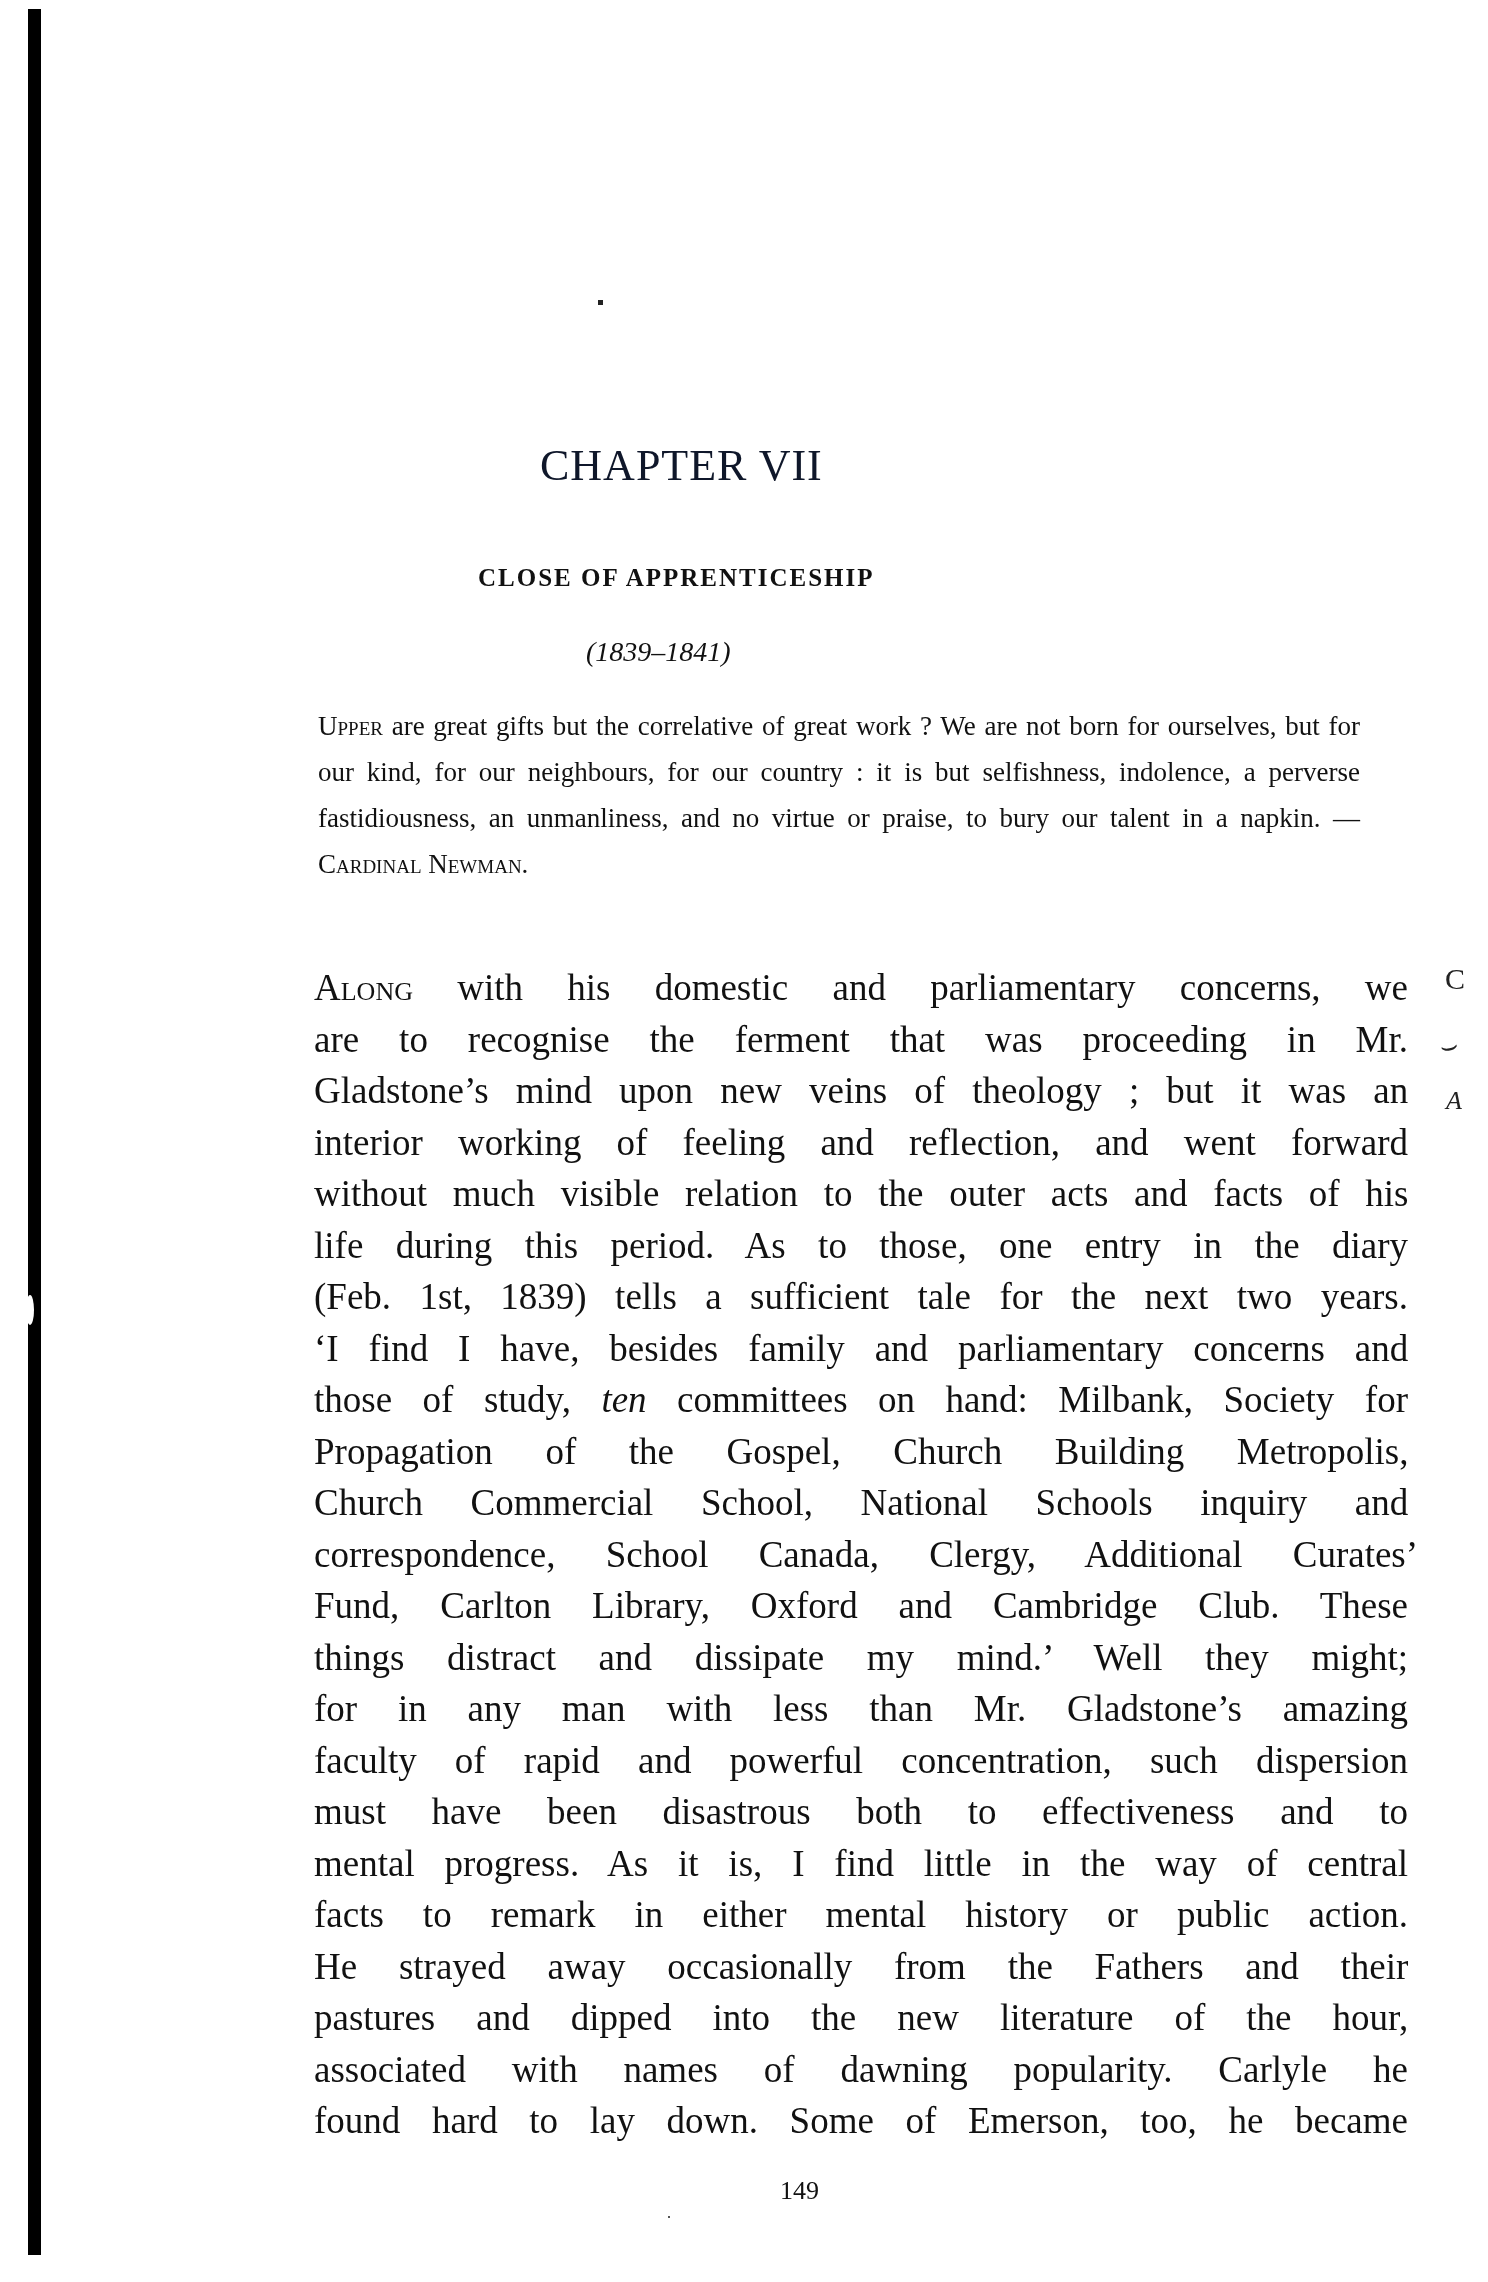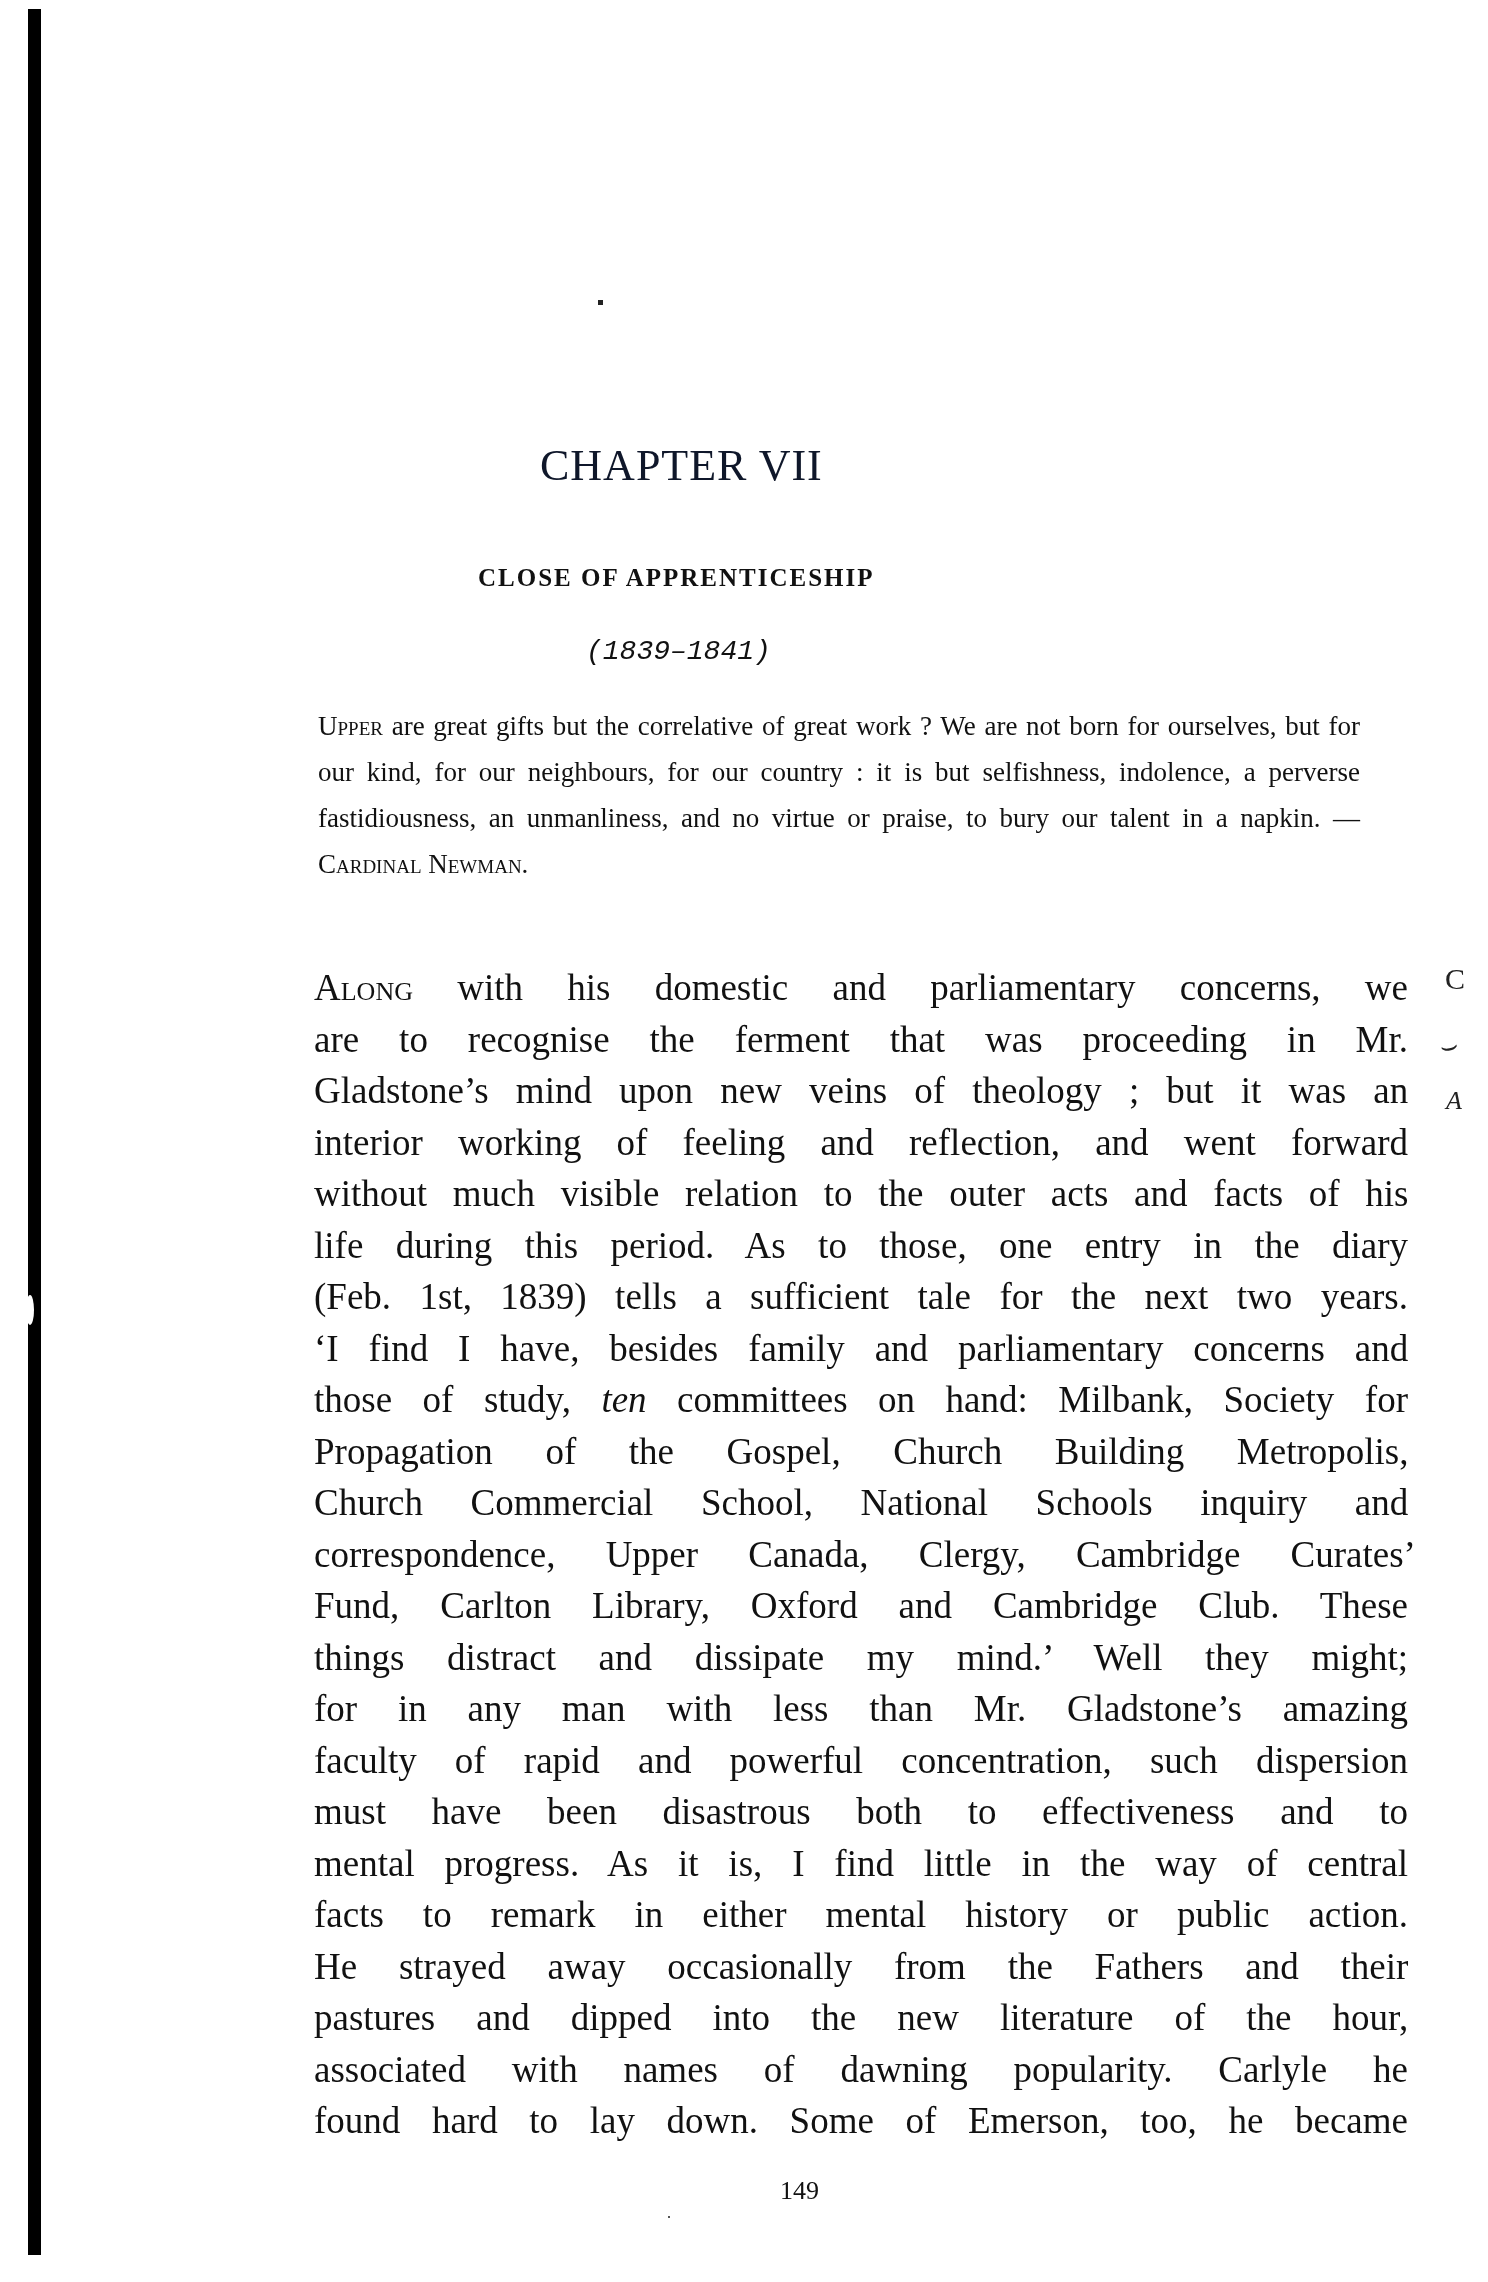--- a/index.html
+++ b/index.html
@@ -1,21 +1,21 @@
 <!DOCTYPE html>
 <html><head>
   <meta charset="utf-8">
   <style>
     html, body { margin: 0; padding: 0; background: #ffffff; }
     body { width: 1488px; height: 2282px; position: relative; overflow: hidden; color: #111; }
     .binding-bar { position: absolute; left: 28px; top: 9px; width: 13px; height: 2246px; background: #000; }
     .binding-nick { position: absolute; left: 26px; top: 1295px; width: 8px; height: 30px; background: #fff; border-radius: 50%; }
     .chapter-title { position: absolute; left: 540px; top: 440px; font-family: "Liberation Serif", serif; font-size: 44px; letter-spacing: 1px; color: #0f172a; }
     .chapter-subtitle { position: absolute; left: 478px; top: 564px; font-family: "Liberation Serif", serif; font-weight: bold; font-size: 25px; letter-spacing: 2px; color: #111; }
-    .chapter-dates { position: absolute; left: 586px; top: 636px; font-family: Liberation Mono, monospace; font-style: italic; font-size: 28px; color: #111; }
+    .chapter-dates { position: absolute; left: 586px; top: 636px; font-family: Liberation Serif, serif; font-style: italic; font-size: 28px; color: #111; }
     .epigraph { position: absolute; left: 318px; top: 703px; width: 1042px; font-family: "Liberation Serif", serif; font-size: 27px; line-height: 46px; text-align: justify; color: #111; }
     .epigraph .sc { font-variant: small-caps; }
     .body-text { position: absolute; left: 314px; top: 962px; width: 1094px; font-family: "Liberation Serif", serif; font-size: 37px; line-height: 51.5px; color: #111; }
     .body-text .line { display: block; text-align: justify; text-align-last: justify; white-space: nowrap; }
     .body-text .line.last { text-align-last: justify; }
     .body-text .sc { font-variant: small-caps; }
     .body-text em { font-style: italic; }
     .page-number { position: absolute; left: 780px; top: 2176px; font-family: "Liberation Serif", serif; font-size: 26px; color: #111; }
     .margin-note { position: absolute; font-family: "Liberation Serif", serif; font-size: 30px; color: #222; }
     .mn-1 { left: 1445px; top: 962px; }
@@ -42,21 +42,21 @@
     <span class="line" style="white-space: nowrap; word-spacing: 30.6667px; display: block;"><span>are to recognise the ferment that was proceeding in Mr.</span></span>
     <span class="line" style="white-space: nowrap; word-spacing: 17.9091px; display: block;"><span>Gladstone’s mind upon new veins of theology ; but it was an</span></span>
     <span class="line" style="white-space: nowrap; word-spacing: 25.875px; display: block;"><span>interior working of feeling and reflection, and went forward</span></span>
     <span class="line" style="white-space: nowrap; word-spacing: 16.4545px; display: block;"><span>without much visible relation to the outer acts and facts of his</span></span>
     <span class="line" style="white-space: nowrap; word-spacing: 21.1667px; display: block;"><span>life during this period.  As to those, one entry in the diary</span></span>
     <span class="line" style="white-space: nowrap; word-spacing: 19.1818px; display: block;"><span>(Feb. 1st, 1839) tells a sufficient tale for the next two years.</span></span>
     <span class="line" style="white-space: nowrap; word-spacing: 20.6667px; display: block;"><span>‘I find I have, besides family and parliamentary concerns and</span></span>
     <span class="line" style="white-space: nowrap; word-spacing: 21.2222px; display: block;"><span>those of study, </span><em>ten</em><span> committees on hand: Milbank, Society for</span></span>
     <span class="line" style="white-space: nowrap; word-spacing: 43.3333px; display: block;"><span>Propagation of the Gospel, Church Building Metropolis,</span></span>
     <span class="line" style="white-space: nowrap; word-spacing: 38.3333px; display: block;"><span>Church Commercial School, National Schools inquiry and</span></span>
-    <span class="line" style="white-space: nowrap; word-spacing: 41px; display: block;"><span>correspondence, Upper Canada, Clergy, Cambridge Curates’</span></span>
+    <span class="line" style="white-space: nowrap; word-spacing: 41px; display: block;"><span>correspondence, School Canada, Clergy, Additional Curates’</span></span>
     <span class="line" style="white-space: nowrap; word-spacing: 27.75px; display: block;"><span>Fund, Carlton Library, Oxford and Cambridge Club.  These</span></span>
     <span class="line" style="white-space: nowrap; word-spacing: 29.6667px; display: block;"><span>things distract and dissipate my mind.’  Well they might;</span></span>
     <span class="line" style="white-space: nowrap; word-spacing: 31.5556px; display: block;"><span>for in any man with less than Mr. Gladstone’s amazing</span></span>
     <span class="line" style="white-space: nowrap; word-spacing: 28.8571px; display: block;"><span>faculty of rapid and powerful concentration, such dispersion</span></span>
     <span class="line" style="white-space: nowrap; word-spacing: 36.375px; display: block;"><span>must have been disastrous both to effectiveness and to</span></span>
     <span class="line" style="white-space: nowrap; word-spacing: 19px; display: block;"><span>mental progress.  As it is, I find little in the way of central</span></span>
     <span class="line" style="white-space: nowrap; word-spacing: 29.7778px; display: block;"><span>facts to remark in either mental history or public action.</span></span>
     <span class="line" style="white-space: nowrap; word-spacing: 32.5px; display: block;"><span>He strayed away occasionally from the Fathers and their</span></span>
     <span class="line" style="white-space: nowrap; word-spacing: 31.7778px; display: block;"><span>pastures and dipped into the new literature of the hour,</span></span>
     <span class="line" style="white-space: nowrap; word-spacing: 32px; display: block;"><span>associated with names of dawning popularity.  Carlyle he</span></span>

